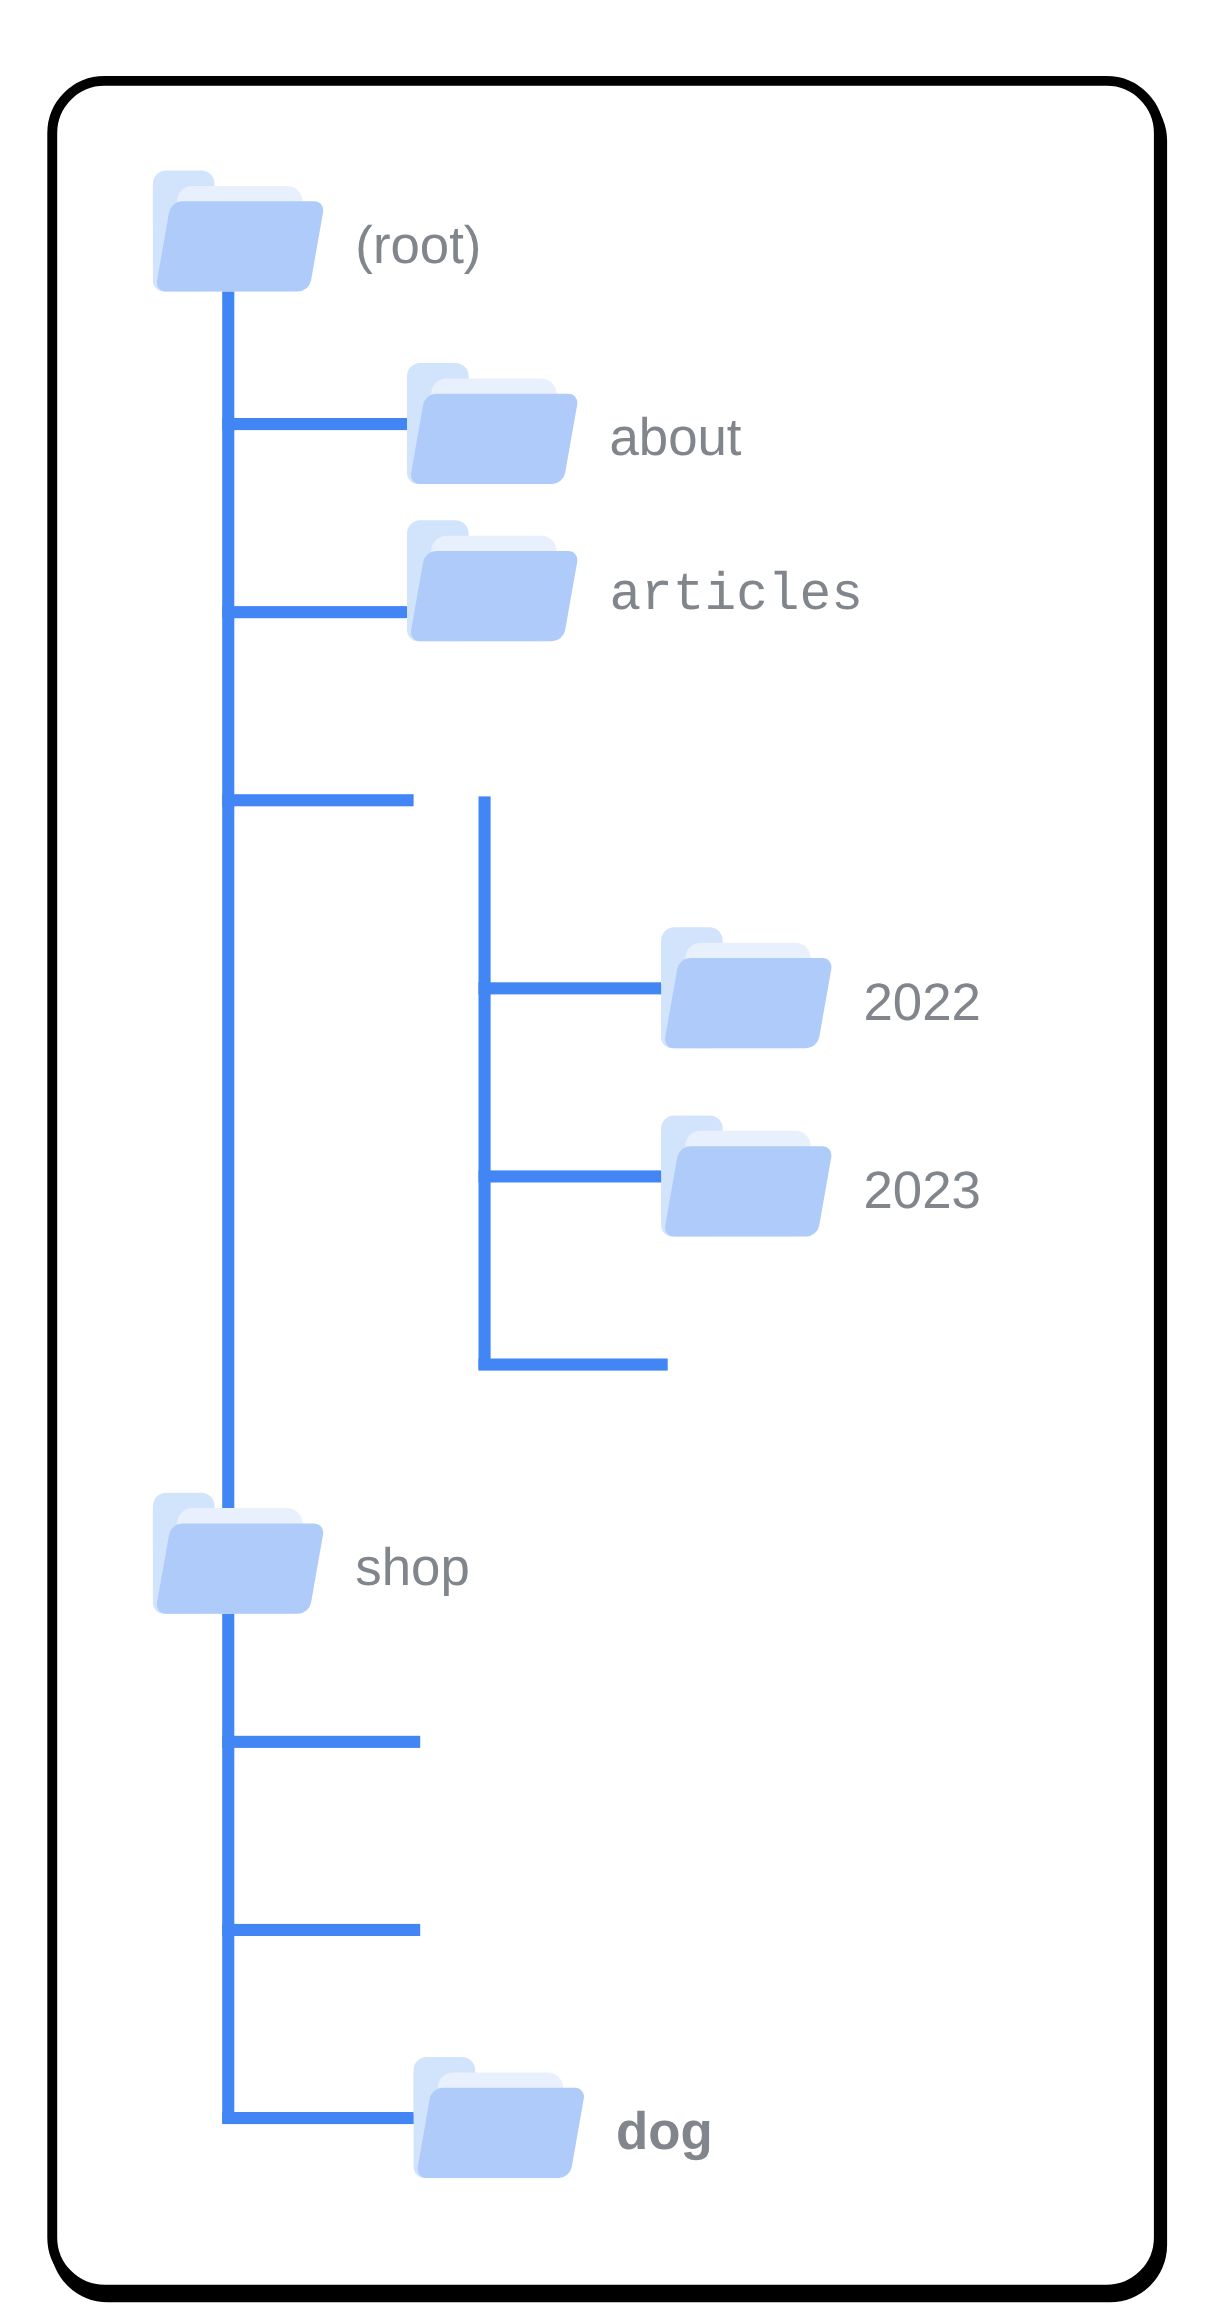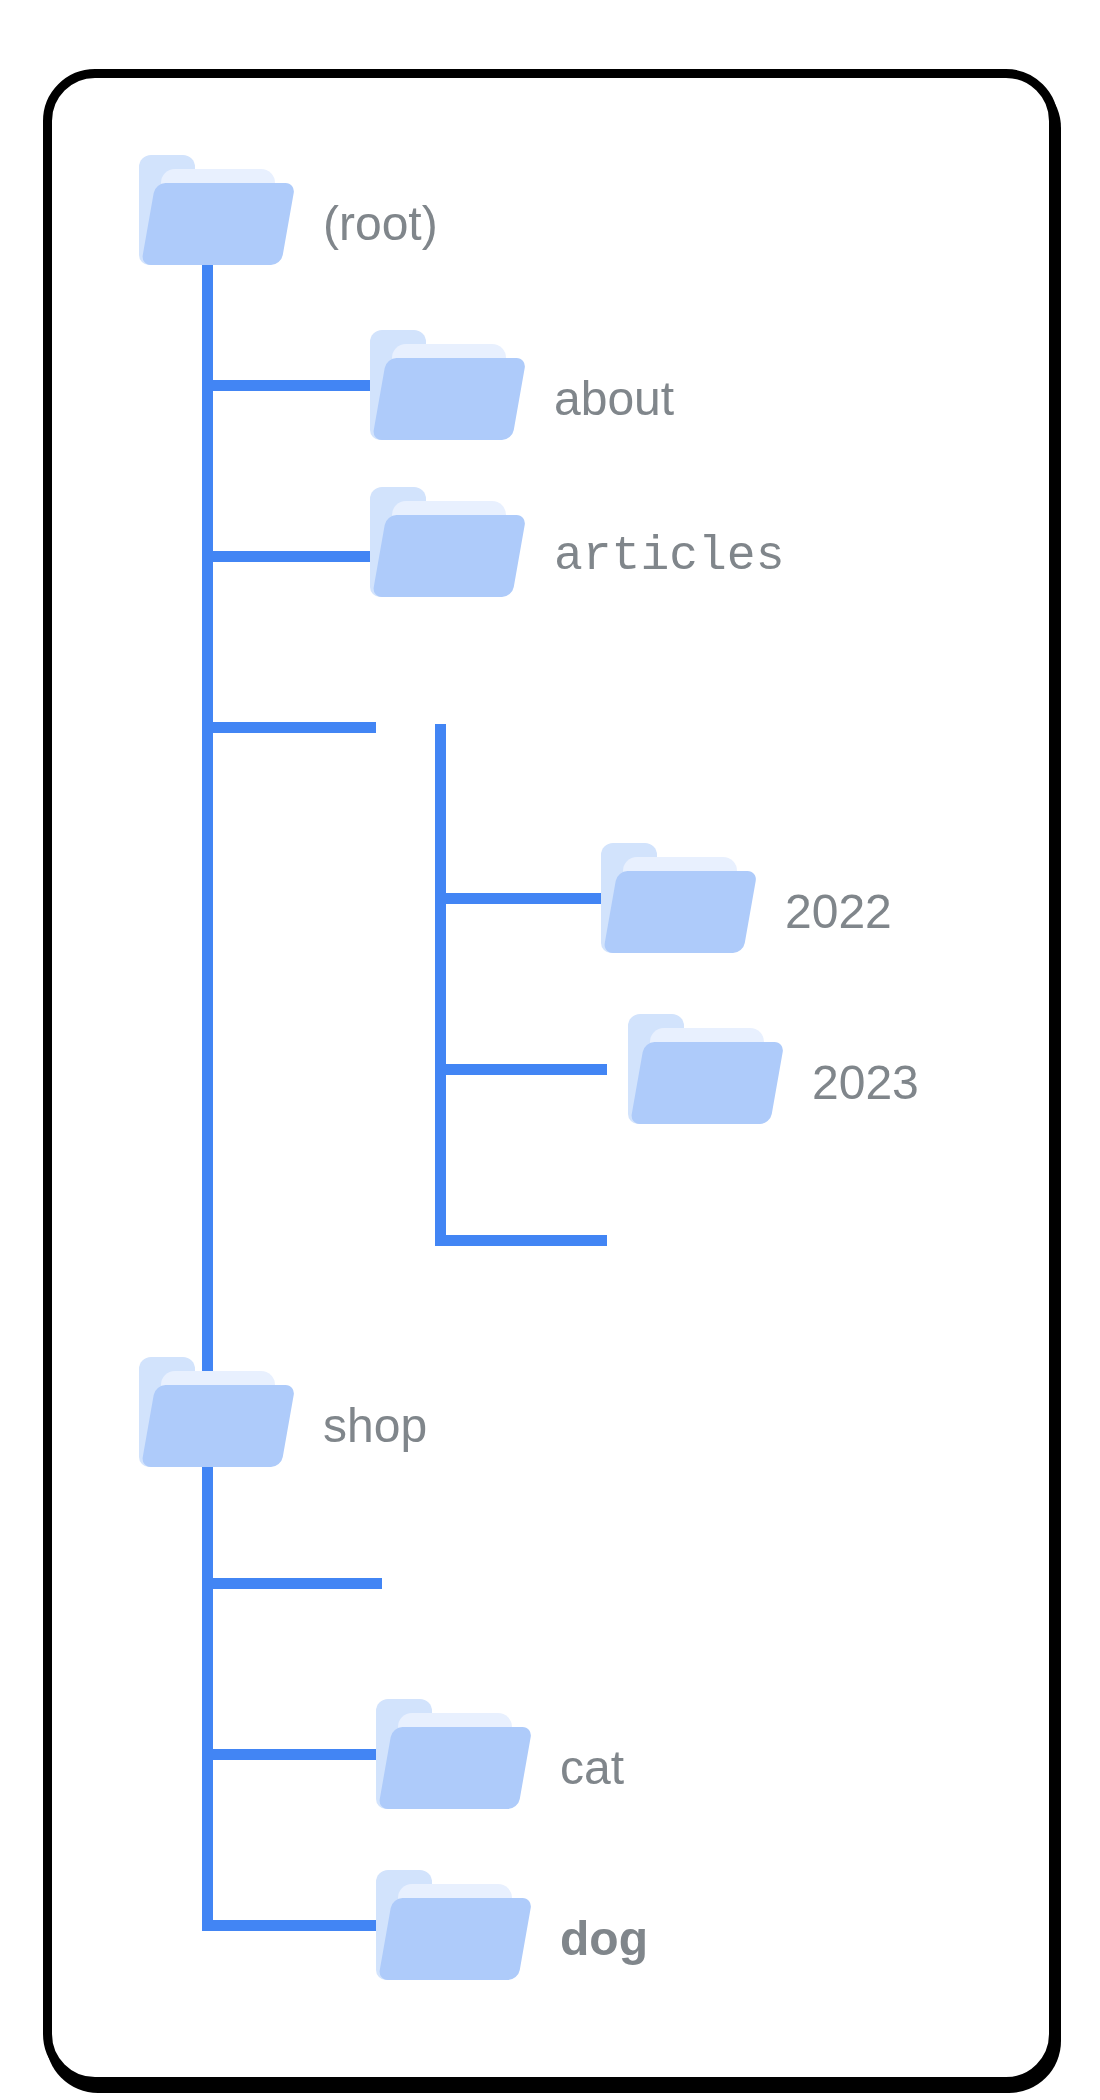--- a/index.html
+++ b/index.html
@@ -36,24 +36,24 @@
   .c-2022    {left:435px;top:869px;width:172px;}
   .c-2023    {left:435px;top:1040px;width:172px;}
   .c-2024    {left:435px;top:1211px;width:172px;}
   .c-bird    {left:202px;top:1554px;width:180px;}
   .c-cat     {left:202px;top:1725px;width:180px;}
   .c-dog     {left:202px;top:1896px;width:180px;}
   
   .node{position:absolute;width:154px;height:110px;}
   .n-root    {left:139px;top:131px;}
   .n-about   {left:370px;top:306px;text-align:center;}
-  .n-articles{left:370px;top:463px;font-family:Liberation Mono, monospace;}
+  .n-articles{left:370px;top:449px;font-family:Liberation Mono, monospace;}
   .n-news    {left:370px;top:648px;}
   .n-2022    {left:601px;top:819px;padding-left:12px;}
-  .n-2023    {left:628px;top:990px;}
+  .n-2023    {left:601px;top:990px;}
   .n-2024    {left:601px;top:1161px;}
   .n-shop    {left:139px;top:1333px;}
   .n-bird    {left:376px;top:1504px;}
   .n-cat     {left:376px;top:1675px;}
   .n-dog     {left:376px;top:1846px;font-weight:bold;}
   
   .folder{position:absolute;left:0;top:0;width:154px;height:110px;}
   .folder i{position:absolute;display:block;}
   .f-tab{
     left:0;top:0;width:56px;height:52px;
@@ -162,29 +162,20 @@
     <div class="folder">
       <i class="f-tab"></i>
       <i class="f-back"></i>
       <i class="f-sheet"></i>
       <i class="f-front"></i>
     </div>
     <div class="label">shop</div>
   </div>
 
 
-  <div class="node n-cat">
-    <div class="folder">
-      <i class="f-tab"></i>
-      <i class="f-back"></i>
-      <i class="f-sheet"></i>
-      <i class="f-front"></i>
-    </div>
-    <div class="label">cat</div>
-  </div>
 
   <div class="node n-dog">
     <div class="folder">
       <i class="f-tab"></i>
       <i class="f-back"></i>
       <i class="f-sheet"></i>
       <i class="f-front"></i>
     </div>
     <div class="label">dog</div>
   </div>

